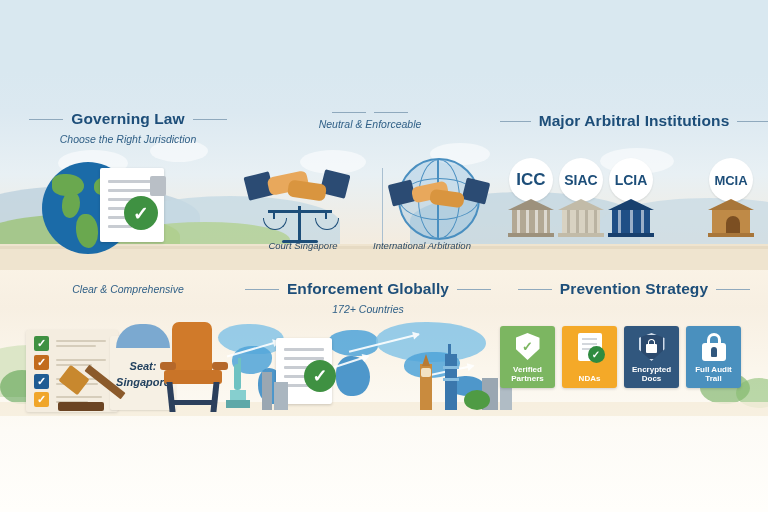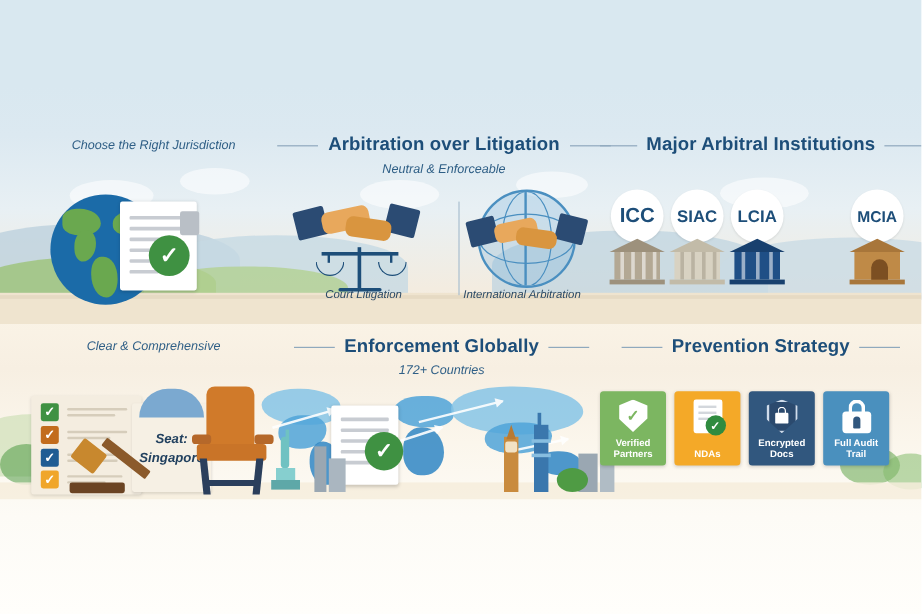--- a/index.html
+++ b/index.html
@@ -148,20 +148,25 @@
 
     <div class="hill" style="left:-30px;top:345px;width:120px;height:52px;background:#cfe0b8;opacity:.7;"></div>
     <div class="bush" style="left:0px;top:370px;width:44px;height:34px;opacity:.55;"></div>
     <div class="bush" style="left:700px;top:372px;width:50px;height:32px;background:#6fae5c;opacity:.6;"></div>
     <div class="bush" style="left:736px;top:378px;width:46px;height:30px;background:#84bb6c;opacity:.55;"></div>
     <div class="ground" style="top:402px;height:14px;background:#f6eddc;opacity:.85;"></div>
   </div>
 
   <div class="panel" style="left:0;top:0;width:256px;height:256px;">
     <div class="head" style="top:110px;">
+      <div class="title-row">
+        <div class="rule"></div>
+        <div class="title">Governing Law</div>
+        <div class="rule"></div>
+      </div>
       <div class="subtitle">Choose the Right Jurisdiction</div>
     </div>
 
     <div class="globe" style="left:42px;top:162px;width:92px;height:92px;">
       <div class="cont" style="left:10px;top:12px;width:32px;height:22px;border-radius:40% 60% 50% 45%;"></div>
       <div class="cont" style="left:20px;top:30px;width:18px;height:26px;border-radius:50% 40% 60% 40%;"></div>
       <div class="cont" style="left:34px;top:52px;width:22px;height:34px;border-radius:40% 55% 45% 60%;"></div>
       <div class="cont" style="left:52px;top:14px;width:30px;height:20px;border-radius:50% 45% 55% 40%;"></div>
       <div class="cont" style="left:58px;top:36px;width:26px;height:26px;border-radius:45% 55% 40% 55%;"></div>
     </div>
@@ -175,58 +180,57 @@
       <div class="docline" style="left:8px;top:57px;width:24px;height:3px;"></div>
     </div>
     <div class="check" style="left:124px;top:196px;width:34px;height:34px;font-size:19px;">✓</div>
     <div style="position:absolute;left:150px;top:176px;width:16px;height:20px;background:#b9bfc6;border-radius:2px;"></div>
   </div>
 
   <div class="panel" style="left:230px;top:0;width:280px;height:256px;">
     <div class="head" style="top:112px;">
       <div class="title-row">
         <div class="rule"></div>
-        <div class="title">Arbitration over Litigation</div>
         <div class="rule"></div>
       </div>
       <div class="subtitle">Neutral &amp; Enforceable</div>
     </div>
 
     <div style="position:absolute;left:10px;top:160px;width:120px;height:60px;">
       <div class="sleeve" style="left:6px;top:14px;width:26px;height:24px;transform:rotate(-14deg);"></div>
       <div class="sleeve" style="left:82px;top:12px;width:26px;height:24px;transform:rotate(14deg);"></div>
       <div class="hand" style="left:28px;top:14px;width:40px;height:18px;transform:rotate(-12deg);"></div>
       <div class="hand" style="left:48px;top:22px;width:38px;height:17px;transform:rotate(8deg);background:#d9953f;"></div>
     </div>
     <div style="position:absolute;left:30px;top:204px;width:80px;height:40px;">
       <div class="scalebar" style="left:38px;top:2px;width:3px;height:36px;"></div>
       <div class="scalebar" style="left:8px;top:6px;width:64px;height:2.5px;"></div>
       <div class="scalebar" style="left:22px;top:36px;width:36px;height:3px;border-radius:2px;"></div>
       <div class="pan" style="left:3px;top:14px;width:22px;height:11px;"></div>
       <div class="pan" style="left:55px;top:14px;width:22px;height:11px;"></div>
       <div class="scalebar" style="left:13px;top:8px;width:1.5px;height:7px;"></div>
       <div class="scalebar" style="left:65px;top:8px;width:1.5px;height:7px;"></div>
     </div>
-    <div class="cap" style="left:0;top:240px;width:146px;">Court Litigation</div>
+    <div class="cap" style="left:0;top:240px;width:146px;">Court Singapore</div>
 
     <div class="divider-v" style="left:152px;top:168px;height:78px;"></div>
 
     <div class="wireglobe" style="left:168px;top:158px;width:78px;height:78px;">
       <div class="wline" style="left:37px;top:-1px;width:0;height:80px;"></div>
       <div class="wline" style="left:-1px;top:37px;width:80px;height:0;"></div>
       <div class="wline" style="left:18px;top:-1px;width:40px;height:78px;border-radius:50%;"></div>
       <div class="wline" style="left:-1px;top:18px;width:78px;height:40px;border-radius:50%;"></div>
     </div>
     <div style="position:absolute;left:160px;top:170px;width:100px;height:56px;">
       <div class="sleeve" style="left:0px;top:12px;width:24px;height:22px;transform:rotate(-14deg);"></div>
       <div class="sleeve" style="left:74px;top:10px;width:24px;height:22px;transform:rotate(14deg);"></div>
       <div class="hand" style="left:22px;top:14px;width:36px;height:16px;transform:rotate(-12deg);"></div>
       <div class="hand" style="left:40px;top:21px;width:34px;height:15px;transform:rotate(8deg);background:#d9953f;"></div>
     </div>
-    <div class="cap" style="left:125px;top:240px;width:160px;">International Arbitration</div>
+    <div class="cap" style="left:112px;top:240px;width:160px;">International Arbitration</div>
   </div>
 
   <div class="panel" style="left:500px;top:0;width:268px;height:256px;">
     <div class="head" style="top:112px;">
       <div class="title-row">
         <div class="rule"></div>
         <div class="title">Major Arbitral Institutions</div>
         <div class="rule"></div>
       </div>
     </div>

